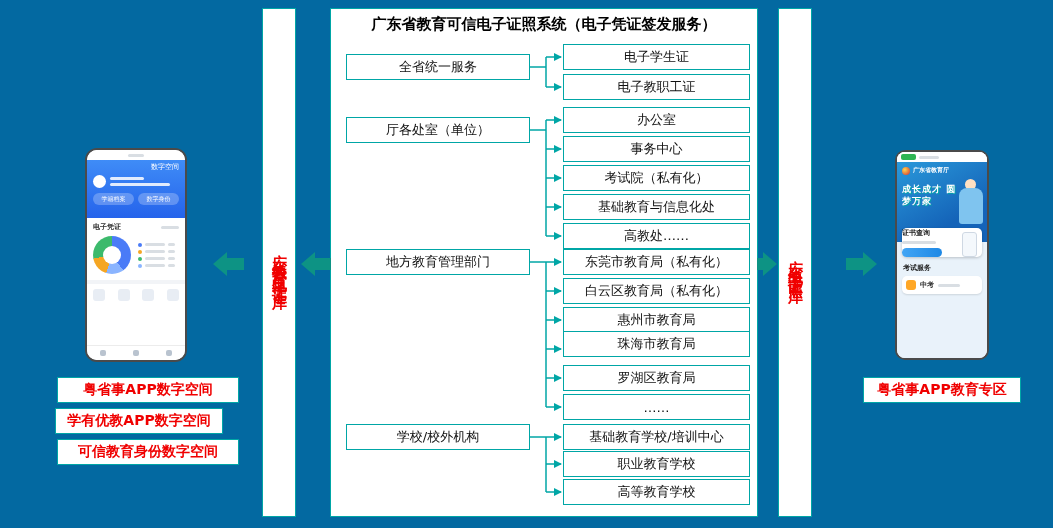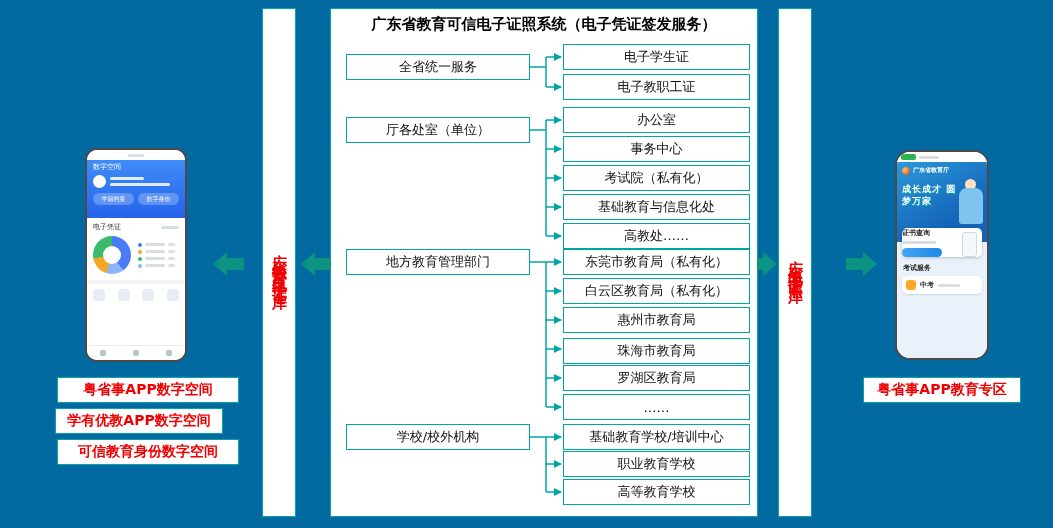--- a/index.html
+++ b/index.html
@@ -21,38 +21,38 @@
     font-size:15px;letter-spacing:4px}
 
   .appbox{height:26px;display:flex;align-items:center;justify-content:center;
     color:#f00000;font-weight:bold;font-size:14px}
 
   .overlay{position:absolute;left:0;top:0;pointer-events:none}
 
   
   .phone{position:absolute;border:2px solid #4a4a4a;background:#fff;overflow:hidden}
   .phone.left{left:85px;top:148px;width:102px;height:214px;border-radius:12px}
-  .phone.right{left:895px;top:150px;width:94px;height:210px;border-radius:15px}
+  .phone.right{left:895px;top:150px;width:94px;height:210px;border-radius:10px}
 
   .bar{background:#d9dee3;border-radius:2px;height:4px}
   .wbar{background:rgba(255,255,255,.85);border-radius:2px;height:3px}
 
   
   .pl-status{height:10px;background:#fff;display:flex;align-items:center;justify-content:center}
   .pl-header{height:58px;background:linear-gradient(180deg,#3f8cf7,#2563eb);padding:2px 6px 0}
-  .pl-title{font-size:7px;color:#fff;text-align:left}
+  .pl-title{font-size:7px;color:#fff;text-align:right}
   .pl-user{display:flex;align-items:center;gap:4px;margin-top:3px}
   .pl-avatar{width:13px;height:13px;border-radius:50%;background:#fff;flex:0 0 auto}
   .pl-lines{flex:1}
   .pl-tabs{display:flex;gap:4px;margin-top:5px}
   .pl-tab{flex:1;height:12px;background:rgba(255,255,255,.25);border-radius:6px;
     font-size:6px;color:#fff;display:flex;align-items:center;justify-content:center}
   .pl-body{padding:4px 6px;background:#fff}
   .pl-sec{display:flex;justify-content:space-between;align-items:center}
-  .pl-sec-label{font-size:7px;font-weight:normal;color:#333}
+  .pl-sec-label{font-size:7px;font-weight:bold;color:#333}
   .pl-chart{display:flex;align-items:center;gap:7px;margin-top:4px}
   .donut{width:38px;height:38px;border-radius:50%;position:relative;flex:0 0 auto;
     background:conic-gradient(#4a7bf7 0 40%,#8ab4ff 40% 55%,#f5a623 55% 72%,#3cba6c 72% 100%)}
   .donut::after{content:"";position:absolute;inset:10px;background:#fff;border-radius:50%}
   .lg{display:flex;align-items:center;gap:3px;margin:3px 0}
   .dot{width:4px;height:4px;border-radius:50%}
   .pl-divider{height:4px;background:#f2f4f7;margin:6px -6px 5px}
   .pl-grid{display:flex;justify-content:space-between}
   .sq{width:12px;height:12px;border-radius:3px;background:#e8edf4}
   .pl-nav{position:absolute;bottom:0;left:0;right:0;height:15px;border-top:1px solid #ececec;
@@ -99,21 +99,21 @@
 
   <div class="tealbox item" style="top:107px">办公室</div>
   <div class="tealbox item" style="top:136px">事务中心</div>
   <div class="tealbox item" style="top:165px">考试院（私有化）</div>
   <div class="tealbox item" style="top:194px">基础教育与信息化处</div>
   <div class="tealbox item" style="top:223px">高教处……</div>
 
   <div class="tealbox item" style="top:249px">东莞市教育局（私有化）</div>
   <div class="tealbox item" style="top:307px">惠州市教育局</div>
   <div class="tealbox item" style="top:278px">白云区教育局（私有化）</div>
-  <div class="tealbox item" style="top:338px">珠海市教育局</div>
+  <div class="tealbox item" style="top:331px">珠海市教育局</div>
   <div class="tealbox item" style="top:365px">罗湖区教育局</div>
   <div class="tealbox item" style="top:394px">……</div>
 
   <div class="tealbox item" style="top:424px">基础教育学校/培训中心</div>
   <div class="tealbox item" style="top:479px">高等教育学校</div>
   <div class="tealbox item" style="top:451px">职业教育学校</div>
 
   <div class="tealbox store" style="left:262px">广东省教育厅电子凭证库</div>
   <div class="tealbox store" style="left:778px">广东省电子证照库</div>
 

